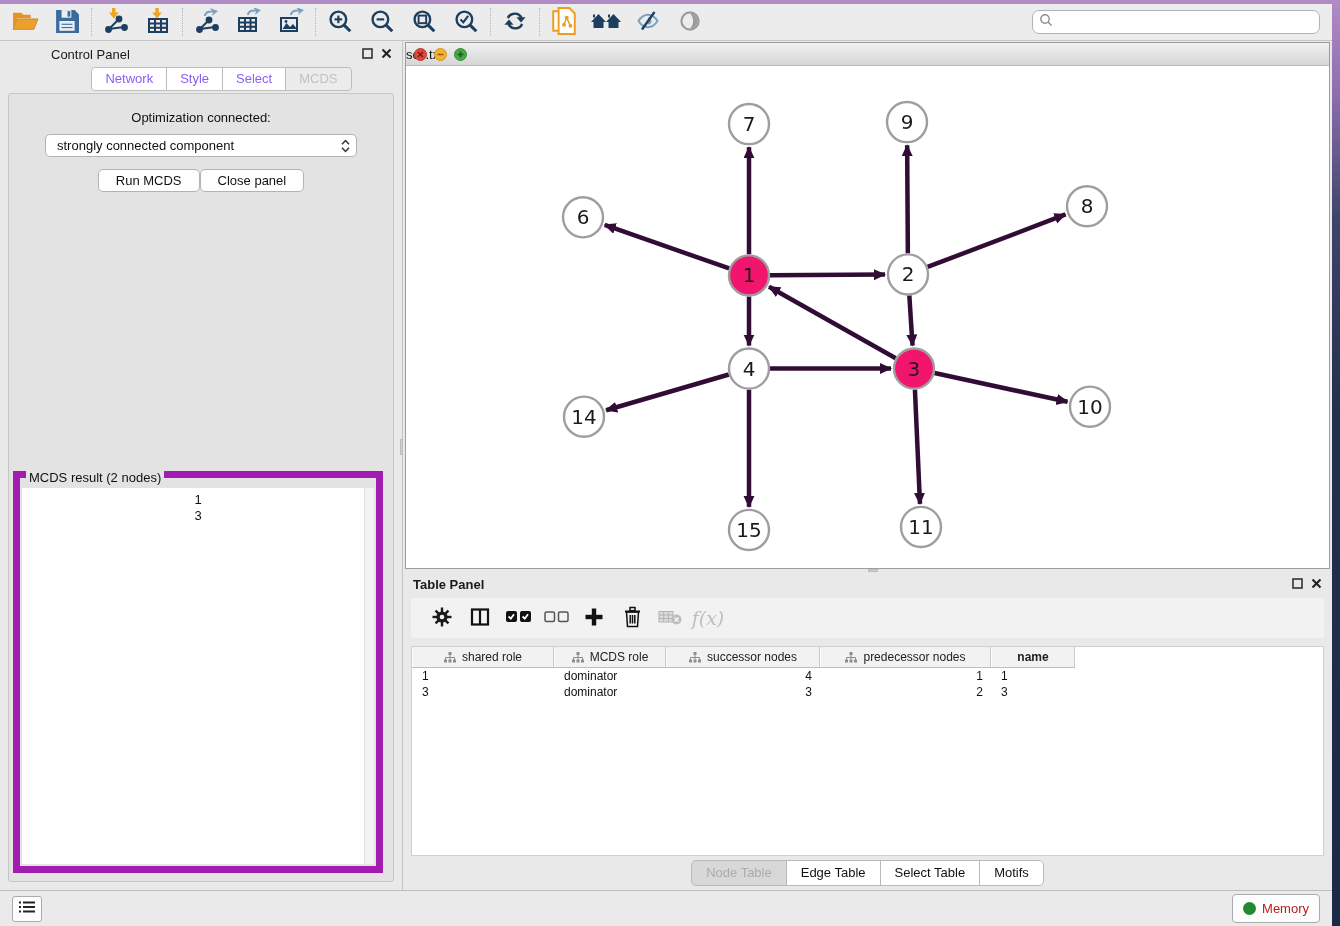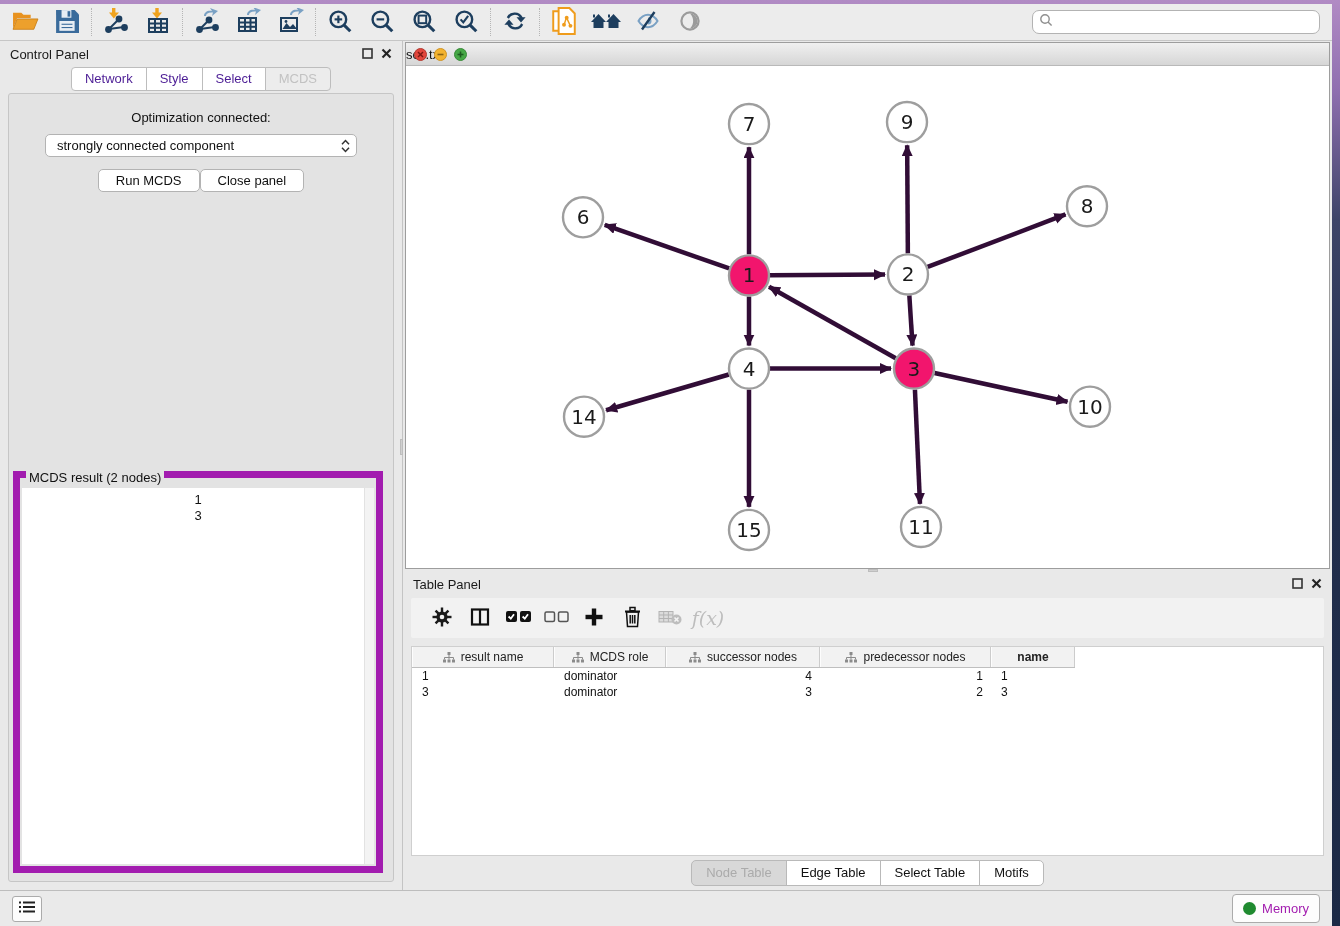--- a/index.html
+++ b/index.html
@@ -33,25 +33,25 @@
   .tsep{ width:0; height:28px; border-left:1px dotted #b5b5b5; margin:0 3px; }
   .searchbox{
     margin-left:auto; margin-right:12px; width:288px; height:24px;
     background:#fff; border:1px solid #b3b3b3; border-radius:7px;
     display:flex; align-items:center; padding-left:6px; gap:4px;
   }
   .searchbox input{ border:none; outline:none; flex:1; height:20px; font-size:13px; background:transparent; }
   
   .main{ flex:1; display:flex; min-height:0; }
   
-  .control-panel{ width:403px; flex:0 0 403px; position:relative; background:#e9e9e9; border-right:1px solid #c4c4c4; }
+  .control-panel{ width:403px; flex:0 0 403px; position:relative; background:#e9e9e9; border-right:1px solid #c4c4c4;padding-left:41px; }
   .cp-header{ height:26px; display:flex; align-items:center; padding:0 10px; font-size:13px; color:#1a1a1a; }
   .panel-header-icons{ margin-left:auto; display:flex; align-items:center; gap:8px; }
   .tabs-row{ display:flex; justify-content:center; position:relative; z-index:2; }
-  .cp-tab{ font-size:13px; padding:3px 13px 4px; background:#ffffff; border:1px solid #bdbdbd; margin-left:-1px; color:#4c1d95; }
+  .cp-tab{ font-size:13px; padding:3px 13px 4px; background:#ffffff; border:1px solid #bdbdbd; margin-left:-1px; color:#8b5cf6; }
   .cp-tab:first-child{ border-radius:4px 0 0 4px; margin-left:0; }
   .cp-tab.disabled-selected{ background:#ececec; color:#c2c2c2; border-radius:0 4px 4px 0; }
   .cp-content{
     position:absolute; left:8px; right:8px; top:52px; bottom:8px;
     background:#e3e3e3; border:1px solid #c6c6c6; border-radius:3px;
   }
   .opt-label{ text-align:center; margin-top:16px; font-size:13px; color:#111; }
   .criterion-select{
     margin:9px 36px 0; height:23px; background:#fff; border:1px solid #b3b3b3; border-radius:5px;
     display:flex; align-items:center; padding:0 6px 0 11px; font-size:13px; color:#111;justify-content:flex-end;
@@ -69,21 +69,21 @@
   .nw-titlebar{ height:23px; flex:0 0 23px; background:linear-gradient(#f0f0f0,#d6d6d6); border-bottom:1px solid #b9b9b9; position:relative; }
   .nw-title{ text-align:left; line-height:23px; font-size:13px; color:#111; }
   .nw-lights{ position:absolute; left:8px; top:4px; display:flex; gap:7px; }
   .nw-canvas{ flex:1; position:relative; background:#fff; }
   .nw-canvas svg{ position:absolute; inset:0; }
   .h-splitter{ height:3px; flex:0 0 3px; position:relative; background:#e9e9e9; }
   .h-splitter .grip{ position:absolute; left:50%; top:0; width:10px; height:3px; background:#cfcfcf; border:1px solid #bdbdbd; }
   .v-grip{ position:absolute; right:-1px; top:398px; width:3px; height:16px; background:#d0d0d0; border:1px solid #bdbdbd; z-index:3; }
   
   .table-panel{ flex:1; display:flex; flex-direction:column; background:#e9e9e9; min-height:0; }
-  .tp-header{ height:24px; flex:0 0 24px; display:flex; align-items:center; padding:0 10px; font-size:13px; color:#1a1a1a; }
+  .tp-header{ height:24px; flex:0 0 24px; display:flex; align-items:center; padding:0 10px; font-size:13px; color:#1a1a1a;font-weight:bold; }
   .tp-toolbar{ margin:2px 8px 0; height:40px; flex:0 0 40px; background:#f2f2f2; border-radius:2px;
                display:flex; align-items:center; padding-left:12px; gap:0; }
   .tp-tool{ width:38px; height:30px; display:flex; align-items:center; justify-content:center; background:none; border:none; }
   .fx-label{ font-family:"DejaVu Serif", serif; font-style:italic; font-size:19px; color:#bdbdbd; }
   .table-wrap{ margin:8px 8px 0; flex:1; background:#fff; border:1px solid #cfcfcf; overflow:hidden; position:relative; }
   .thead{ display:flex; background:#f2f2f2; border-bottom:1px solid #bfbfbf; height:21px; width:max-content; }
   .th{ display:flex; align-items:center; justify-content:center; gap:6px; font-size:12px; color:#222;
        border-right:1px solid #cccccc; border-left:1px solid #fdfdfd; }
   .tr{ display:flex; height:16px; }
   .td{ font-size:12px; color:#111; line-height:16px; white-space:nowrap; }
@@ -93,21 +93,21 @@
   .tp-tab{ font-size:13px; padding:4px 14px 5px; background:#fff; border:1px solid #b9b9b9; margin-left:-1px; color:#111; }
   .tp-tab:first-child{ border-radius:5px 0 0 5px; margin-left:0; }
   .tp-tab:last-child{ border-radius:0 5px 5px 0; }
   .tp-tab.selected{ background:#d8d8d8; color:#ababab; }
   
   .status-bar{ height:36px; flex:0 0 36px; background:#eaeaea; border-top:1px solid #bdbdbd;
                display:flex; align-items:center; padding:0 12px; }
   .sb-btn{ width:30px; height:26px; background:#fdfdfd; border:1px solid #ababab; border-radius:3px;
            display:flex; align-items:center; justify-content:center; }
   .memory-btn{ margin-left:auto; height:29px; padding:0 10px; background:#fdfdfd; border:1px solid #ababab;
-               border-radius:4px; display:flex; align-items:center; gap:6px; font-size:13px; color:#a21caf; }
+               border-radius:4px; display:flex; align-items:center; gap:6px; font-size:13px; color:#b91c1c; }
   .memory-dot{ width:13px; height:13px; border-radius:50%; background:#1f8a2f; }
 </style>
 </head>
 <body>
 
 <div class="app-window">
 
 
   <div class="toolbar">
     <button class="tbtn">
@@ -538,21 +538,21 @@
                     </g>
                     <g stroke="#8b8b8b" stroke-width="1">
                       <line x1="6" y1="3" x2="6" y2="5.5"></line>
                       <line x1="1.5" y1="5.5" x2="10.5" y2="5.5"></line>
                       <line x1="1.5" y1="5.5" x2="1.5" y2="7.5"></line>
                       <line x1="6" y1="5.5" x2="6" y2="7.5"></line>
                       <line x1="10.5" y1="5.5" x2="10.5" y2="7.5"></line>
                     </g>
                   </svg>
                 </span>
-                <span>result name</span>
+                <span>shared role</span>
               </div>
               <div class="th" style="width: 112px;">
                 <span style="display: flex;">
                   <svg width="12" height="11" viewBox="0 0 12 11">
                     <g fill="#8b8b8b">
                       <rect x="4.5" y="0" width="3" height="3"></rect>
                       <rect x="0" y="7.5" width="3" height="3"></rect>
                       <rect x="4.5" y="7.5" width="3" height="3"></rect>
                       <rect x="9" y="7.5" width="3" height="3"></rect>
                     </g>

